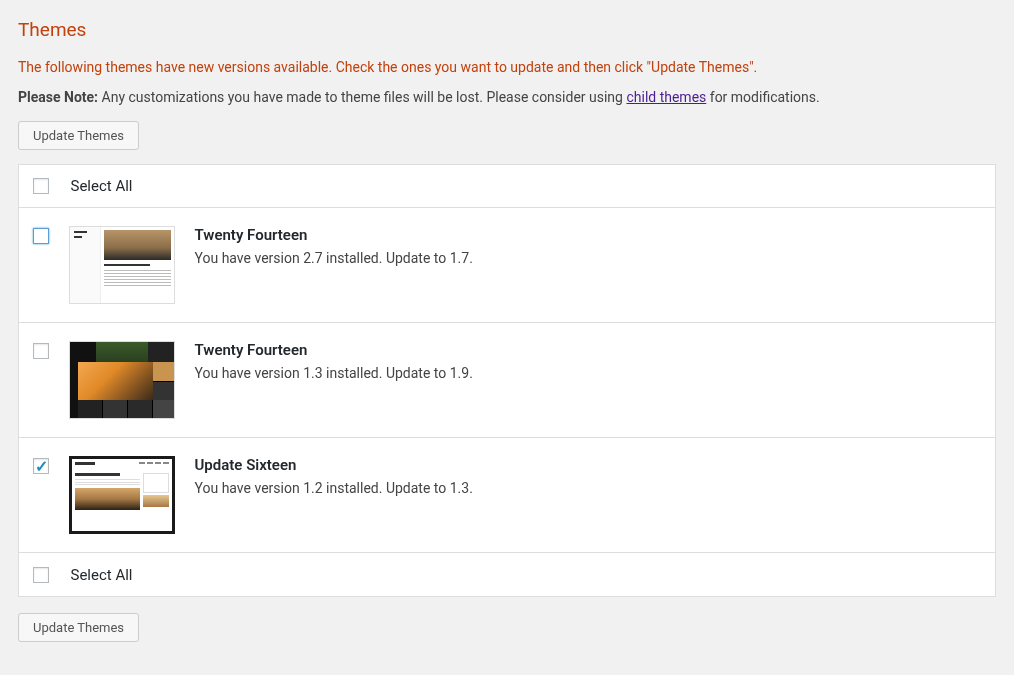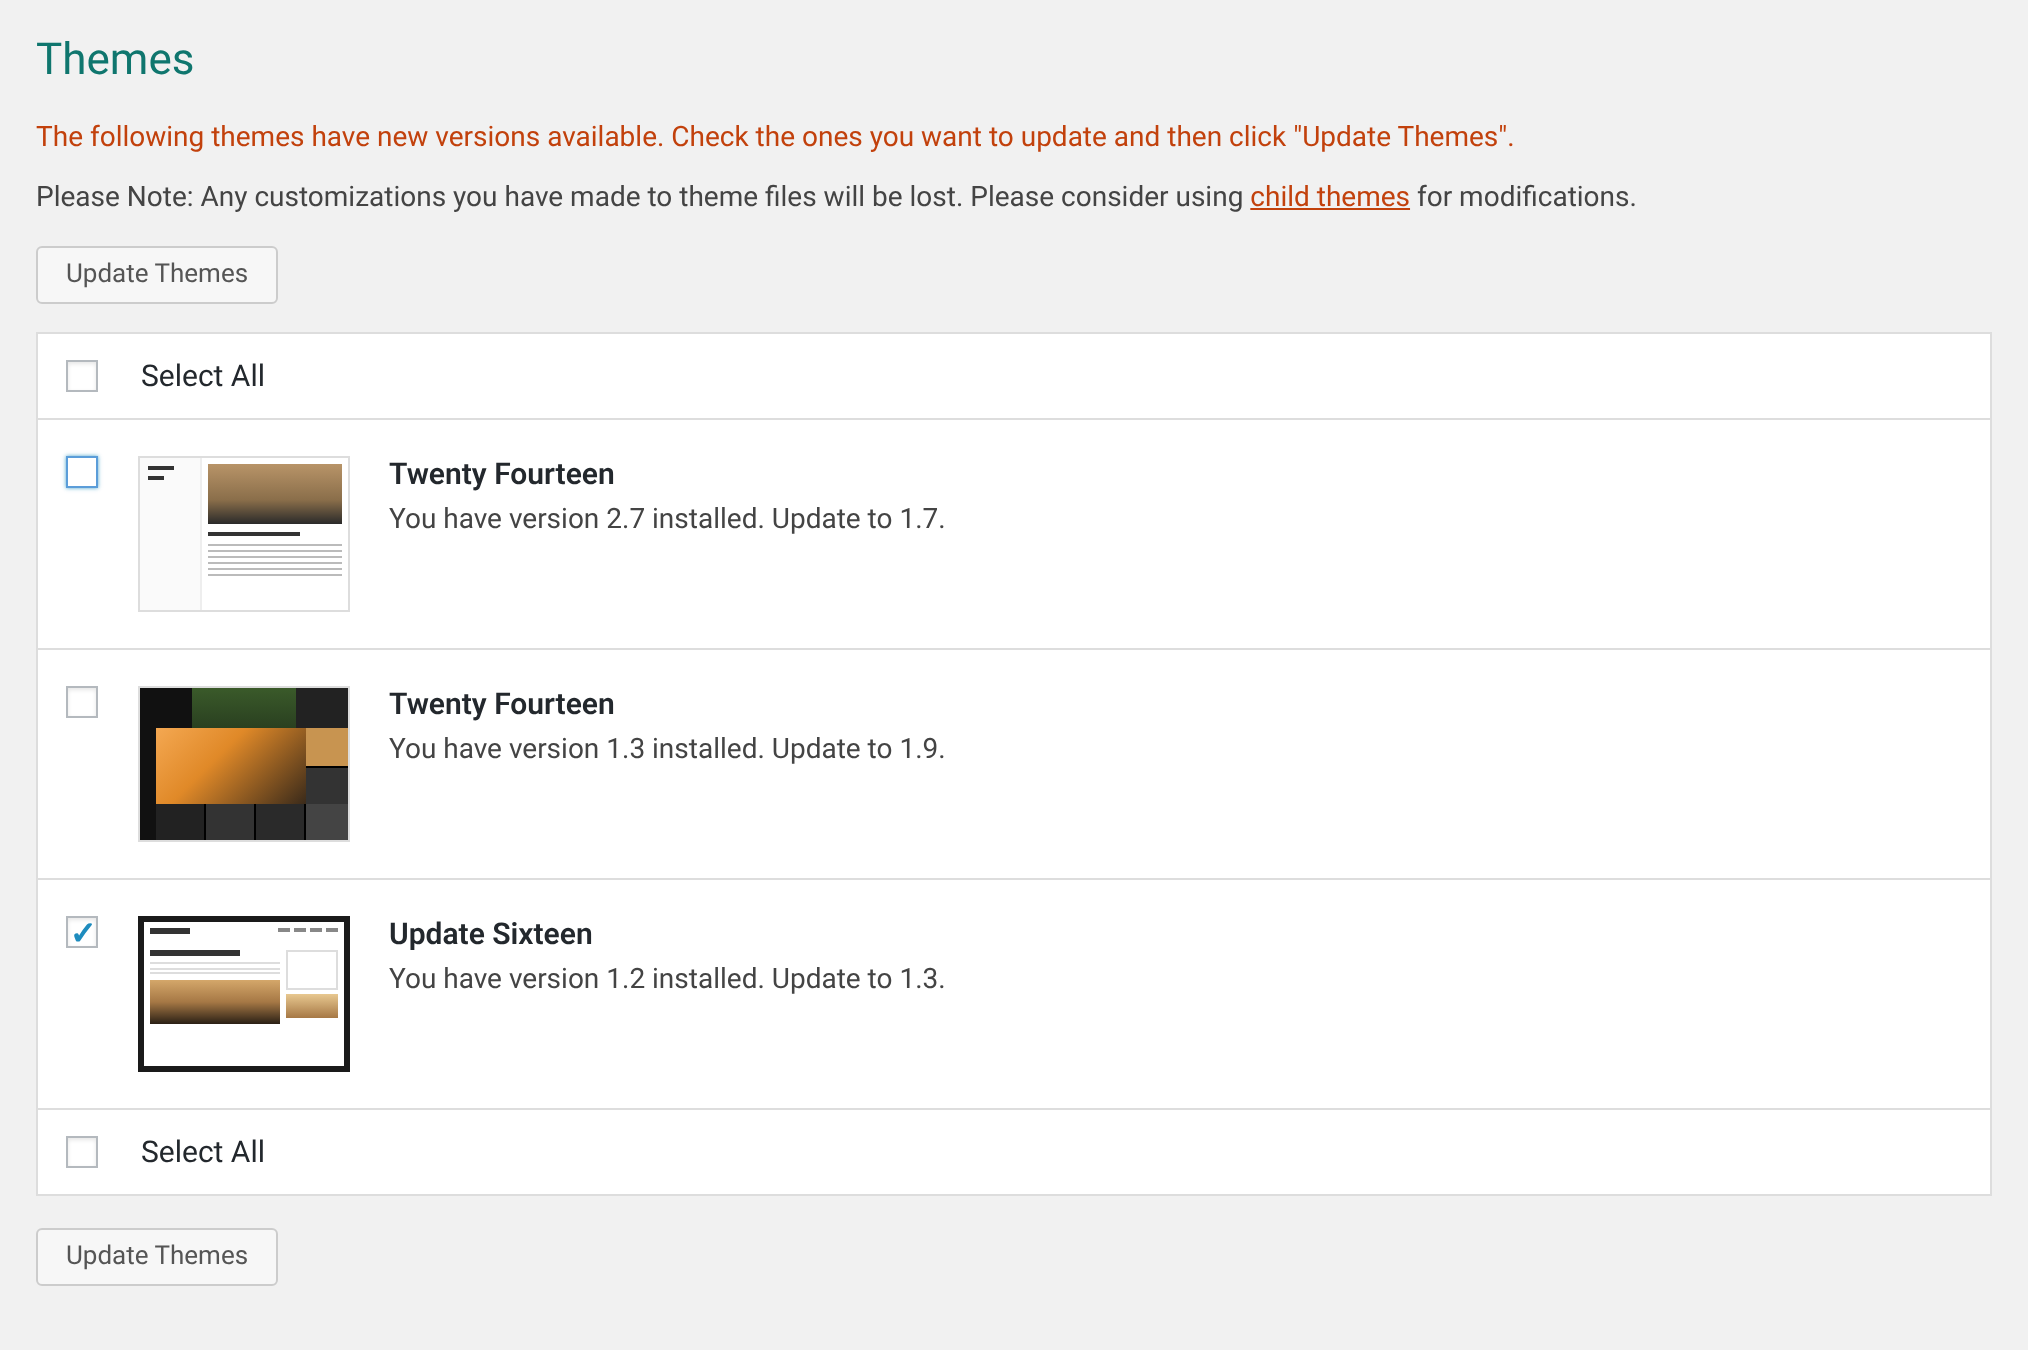--- a/index.html
+++ b/index.html
@@ -8,40 +8,40 @@
       padding: 0;
     }
     body {
       font-family: -apple-system, BlinkMacSystemFont, "Segoe UI", Roboto, "Helvetica Neue", Arial, sans-serif;
       font-size: 14px;
       color: #23282d;
       background: #f1f1f1;
       padding: 18px;
     }
     h2 {
-      font-size: 22px;
+      font-size: 19px;
       font-weight: 400;
-      color: #0f766e;
+      color: #c2410c;
       margin-bottom: 18px;
     }
     .intro {
       color: #c2410c;
       margin-bottom: 14px;
       font-size: 14px;
     }
     .note {
       color: #444;
       margin-bottom: 16px;
       font-size: 14px;
     }
     .note strong {
-      font-weight: 400;
+      font-weight: 700;
     }
     .note a {
-      color: #c2410c;
+      color: #4c1d95;
       text-decoration: underline;
     }
     .button {
       display: inline-block;
       background: #f7f7f7;
       border: 1px solid #ccc;
       color: #555;
       padding: 6px 14px;
       font-size: 13px;
       border-radius: 3px;

